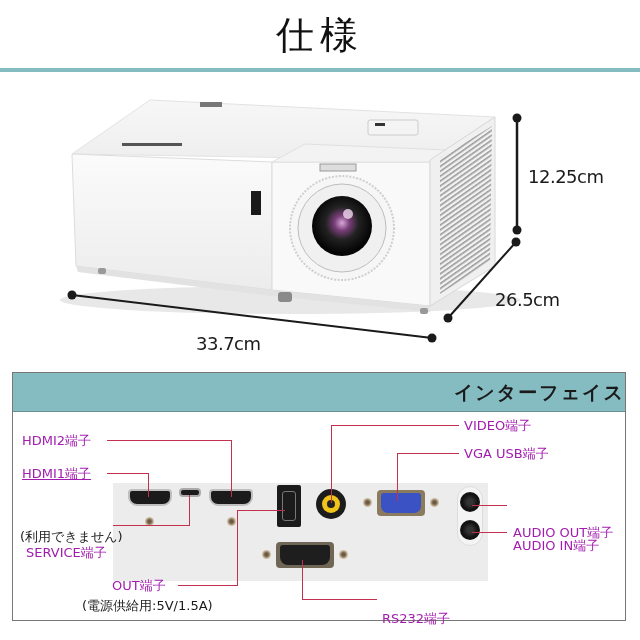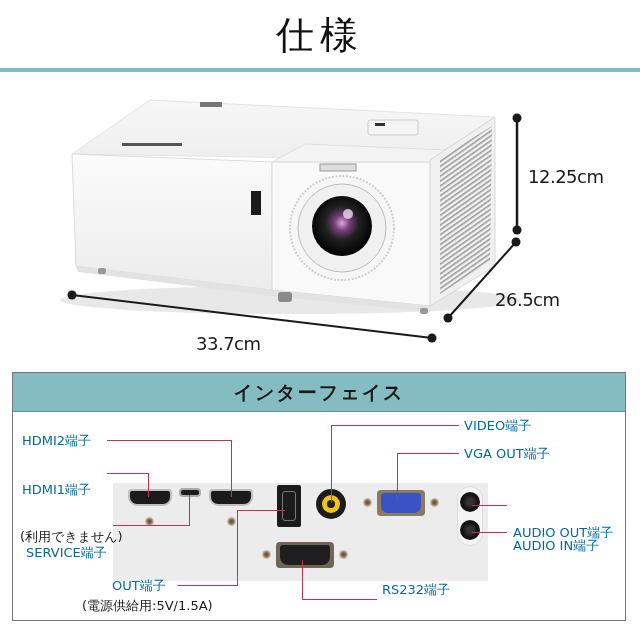--- a/index.html
+++ b/index.html
@@ -4,23 +4,23 @@
 <style>
   html,body{margin:0;padding:0;background:#ffffff;}
   body{width:640px;height:640px;position:relative;overflow:hidden;font-family:"DejaVu Sans","Liberation Sans",sans-serif;color:#1a1a1a;}
   .abs{position:absolute;}
   #title{left:0;top:10px;width:640px;text-align:center;font-family:"DejaVu Serif","Liberation Serif",serif;font-size:38px;letter-spacing:6px;color:#111;}
   #title-rule{left:0;top:68px;width:640px;height:4px;background:#84bcc1;}
   .dim-label{font-size:18px;color:#1a1a1a;letter-spacing:-0.5px;}
 
   
   #panel{left:12px;top:372px;width:614px;height:249px;border:1px solid #777;background:#fff;box-sizing:border-box;}
-  #panel-header{left:0;top:0;width:612px;height:38px;background:#84bcc1;border-bottom:1px solid #6a8f92;text-align:center;line-height:38px;font-size:19px;font-weight:bold;color:#1a1a1a;letter-spacing:2px;}
+  #panel-header{left:0;top:0;width:612px;height:38px;background:#84bcc1;border-bottom:1px solid #6a8f92;text-align:right;line-height:38px;font-size:19px;font-weight:bold;color:#1a1a1a;letter-spacing:2px;}
   #ports-plate{left:113px;top:483px;width:375px;height:98px;background:#ececec;}
-  .lbl{font-size:13px;color:#0369a1;white-space:nowrap;}
+  .lbl{font-size:13px;color:#a21caf;white-space:nowrap;}
   .sub{font-size:13px;color:#1a1a1a;white-space:nowrap;}
   .lead{background:#c4304f;}
   .hdmi{background:#1b1b1b;border-radius:4px 4px 9px 9px;border:2px solid #bfbfbf;box-sizing:border-box;}
   .screw{width:9px;height:9px;border-radius:50%;background:radial-gradient(circle,#6b5a44 25%,#c8b79a 60%,#e6e0d4 100%);}
   .jack{width:20px;height:20px;border-radius:50%;background:radial-gradient(circle,#333 20%,#111 55%,#222 100%);}
 </style>
 </head>
 <body>
 
 <div id="title" class="abs">仕様</div>
@@ -160,22 +160,22 @@
 <div class="abs lead" style="left:397px;top:453px;width:1px;height:48px;"></div>
 
 <div class="abs lead" style="left:472px;top:505px;width:35px;height:1px;"></div>
 
 <div class="abs lead" style="left:472px;top:532px;width:35px;height:1px;"></div>
 
 <div class="abs lead" style="left:302px;top:560px;width:1px;height:40px;"></div>
 <div class="abs lead" style="left:302px;top:599px;width:75px;height:1px;"></div>
 
 <div class="abs lbl" style="left:22px;top:432px;">HDMI2端子</div>
-<div class="abs lbl" style="left:22px;top:481px;">HDMI1端子</div>
+<div class="abs lbl" style="left:22px;top:465px;text-decoration:underline;">HDMI1端子</div>
 <div class="abs lbl" style="left:26px;top:510px;margin-top:34px;">SERVICE端子</div>
 <div class="abs sub" style="left:20px;top:528px;">(利用できません)</div>
 <div class="abs lbl" style="left:112px;top:577px;">OUT端子</div>
 <div class="abs sub" style="left:82px;top:597px;">(電源供給用:5V/1.5A)</div>
 <div class="abs lbl" style="left:464px;top:417px;">VIDEO端子</div>
-<div class="abs lbl" style="left:464px;top:445px;">VGA OUT端子</div>
+<div class="abs lbl" style="left:464px;top:445px;">VGA USB端子</div>
 <div class="abs lbl" style="left:513px;top:497px;margin-top:40px;">AUDIO IN端子</div>
 <div class="abs lbl" style="left:513px;top:524px;">AUDIO OUT端子</div>
-<div class="abs lbl" style="left:382px;top:581px;">RS232端子</div>
+<div class="abs lbl" style="left:382px;top:610px;">RS232端子</div>
 
 </body></html>

